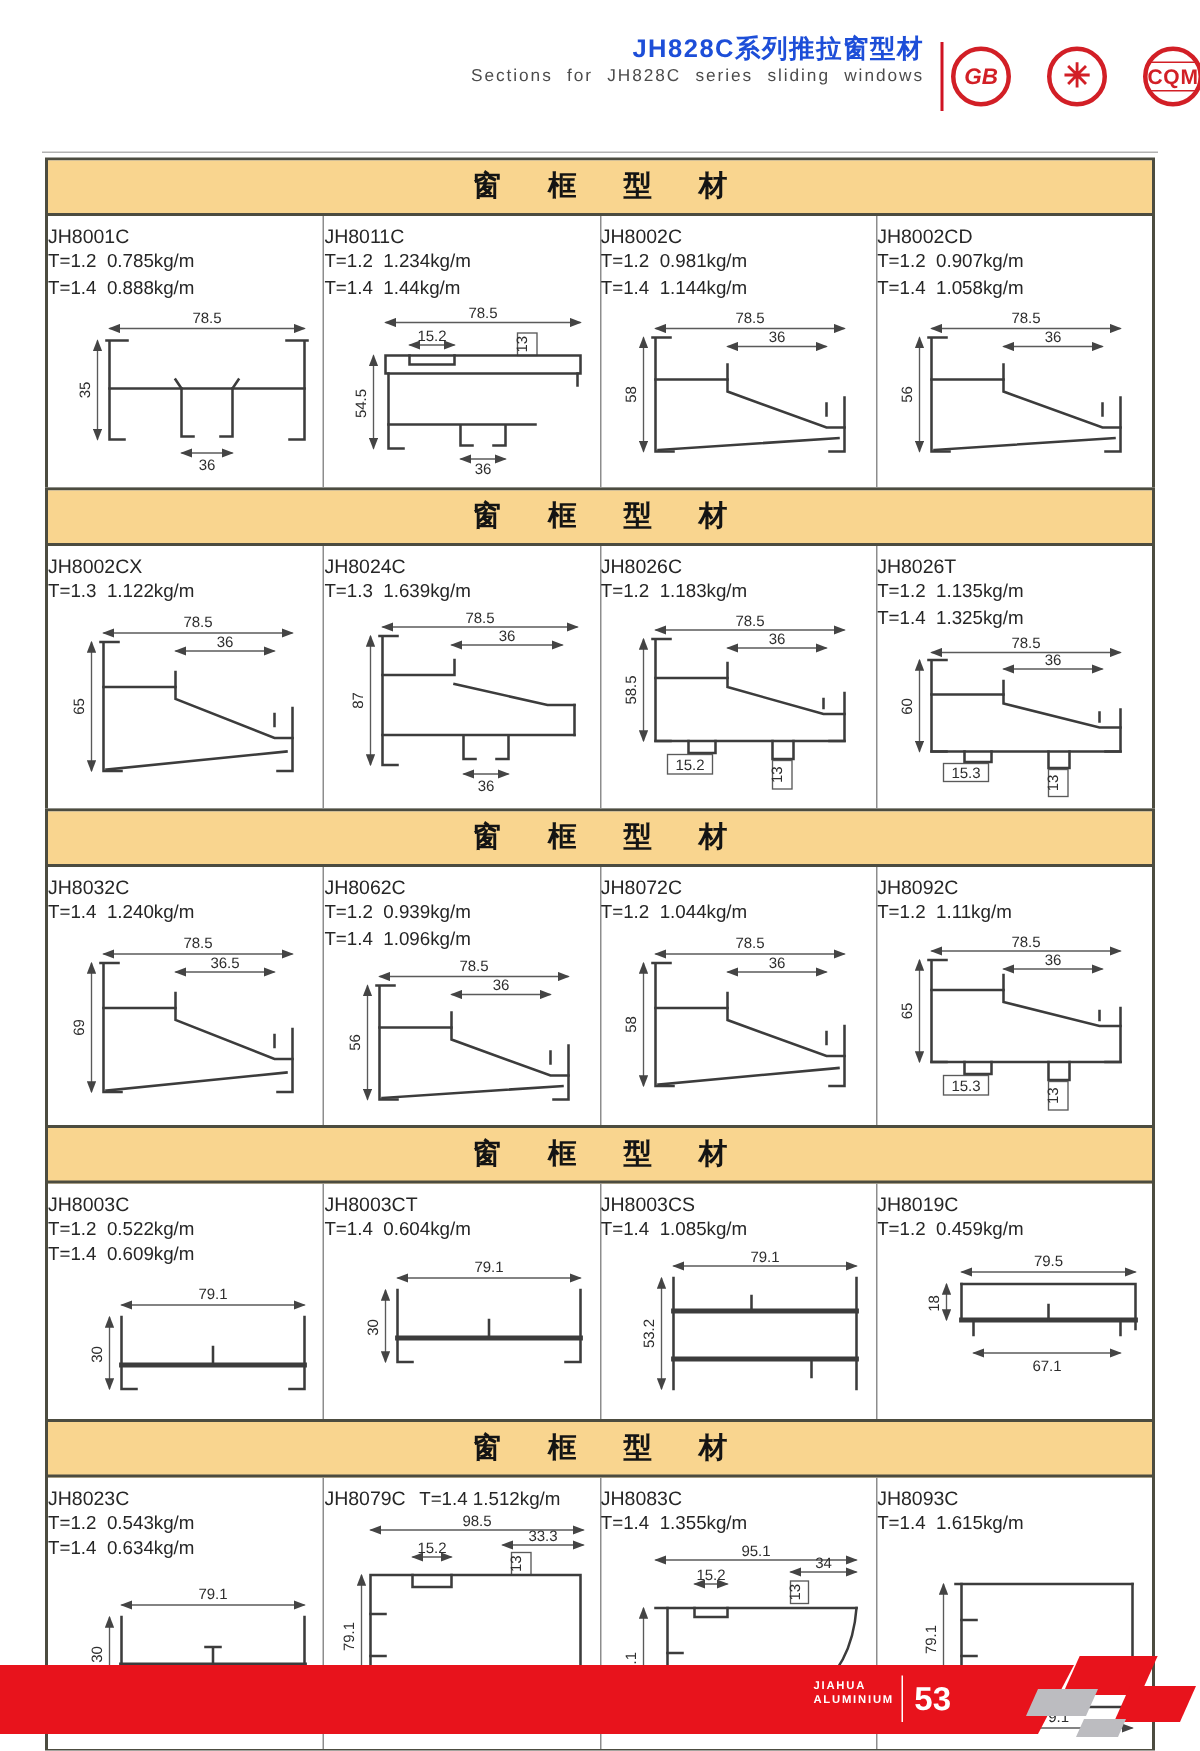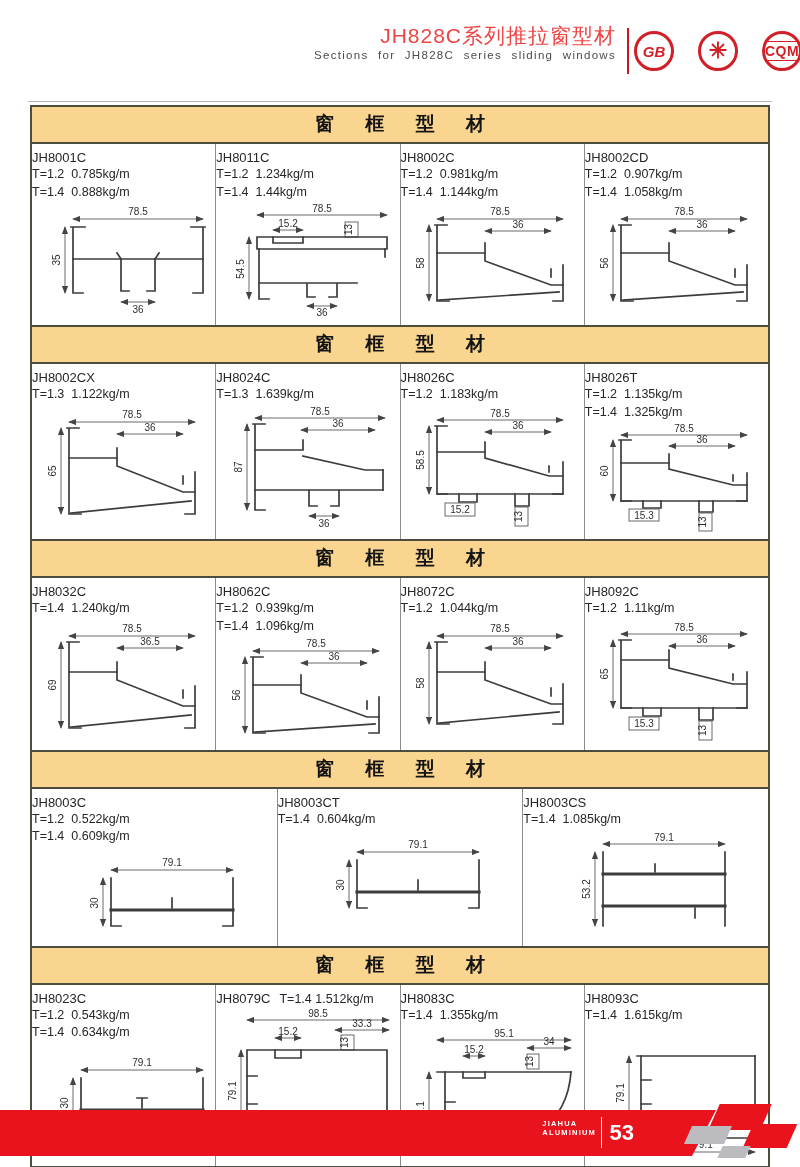--- a/index.html
+++ b/index.html
@@ -2,21 +2,21 @@
 <html><head>
 <meta charset="utf-8">
 <style>
   html,body{margin:0;padding:0}
   body{width:800px;height:1167px;position:relative;background:#fff;
        font-family:"Liberation Sans",sans-serif;overflow:hidden;color:#2e2e2e}
 
   
   .hdr{position:relative;height:101px}
   .titlebox{position:absolute;right:184px;top:24px;text-align:right}
-  .title{font-size:21px;font-weight:normal;color:#ef4444;letter-spacing:1px;line-height:1.1}
+  .title{font-size:17px;font-weight:bold;color:#1d4ed8;letter-spacing:1px;line-height:1.1}
   .subtitle{font-size:11.5px;color:#4c4c4c;letter-spacing:1.3px;word-spacing:5px;margin-top:2px}
   .vline{position:absolute;left:627px;top:28px;width:2px;height:46px;background:#cf1322}
   .logos{position:absolute;left:634px;top:31px;display:flex;gap:24px}
   .logo{width:40px;height:40px;border:3px solid #d21f26;border-radius:50%;box-sizing:border-box;
         display:flex;align-items:center;justify-content:center;color:#d21f26;font-weight:bold}
   .logo.g{font-style:italic;font-size:15px}
   .logo.star{font-size:22px}
   .logo.cqm span{font-size:14px;border-top:1.5px solid #d21f26;border-bottom:1.5px solid #d21f26;padding:1px 0;letter-spacing:.5px}
 
   
@@ -391,20 +391,36 @@
         <line class="d" x1="40" y1="22" x2="40" y2="96" marker-start="url(#ar)" marker-end="url(#ar)"></line>
         <text x="35" y="59" text-anchor="middle" transform="rotate(-90 35,59)">53.2</text>
         <path class="p" d="M48,22 V96"></path>
         <path class="p" d="M170,22 V96"></path>
         <path class="p pt" d="M48,44 H170"></path>
         <path class="p pt" d="M48,76 H170"></path>
         <path class="p" d="M100,34 V42 M140,78 V88"></path>
       </svg>
     </div>
 
+    <div class="cell">
+      <div class="code">JH8019C</div>
+      <div class="w">T=1.2  0.459kg/m</div>
+      <svg class="draw" width="182" height="92" viewBox="0 0 182 92">
+        <line class="d" x1="56" y1="18" x2="172" y2="18" marker-start="url(#ar)" marker-end="url(#ar)"></line>
+        <text x="114" y="14" text-anchor="middle">79.5</text>
+        <line class="d" x1="46" y1="26" x2="46" y2="50" marker-start="url(#ar)" marker-end="url(#ar)"></line>
+        <text x="41" y="39" text-anchor="middle" transform="rotate(-90 41,39)">18</text>
+        <line class="d" x1="64" y1="72" x2="162" y2="72" marker-start="url(#ar)" marker-end="url(#ar)"></line>
+        <text x="113" y="84" text-anchor="middle">67.1</text>
+        <path class="p" d="M56,26 V50"></path>
+        <path class="p" d="M56,26 H172 V56"></path>
+        <path class="p pt" d="M56,50 H172"></path>
+        <path class="p" d="M64,50 V60 M162,50 V60 M114,40 V50"></path>
+      </svg>
+    </div>
   </div>
 </div>
 
 <div class="sec">
   <div class="sechead">窗 框 型 材</div>
   <div class="row">
 
     <div class="cell">
       <div class="code">JH8023C</div>
       <div class="w">T=1.2  0.543kg/m</div>

